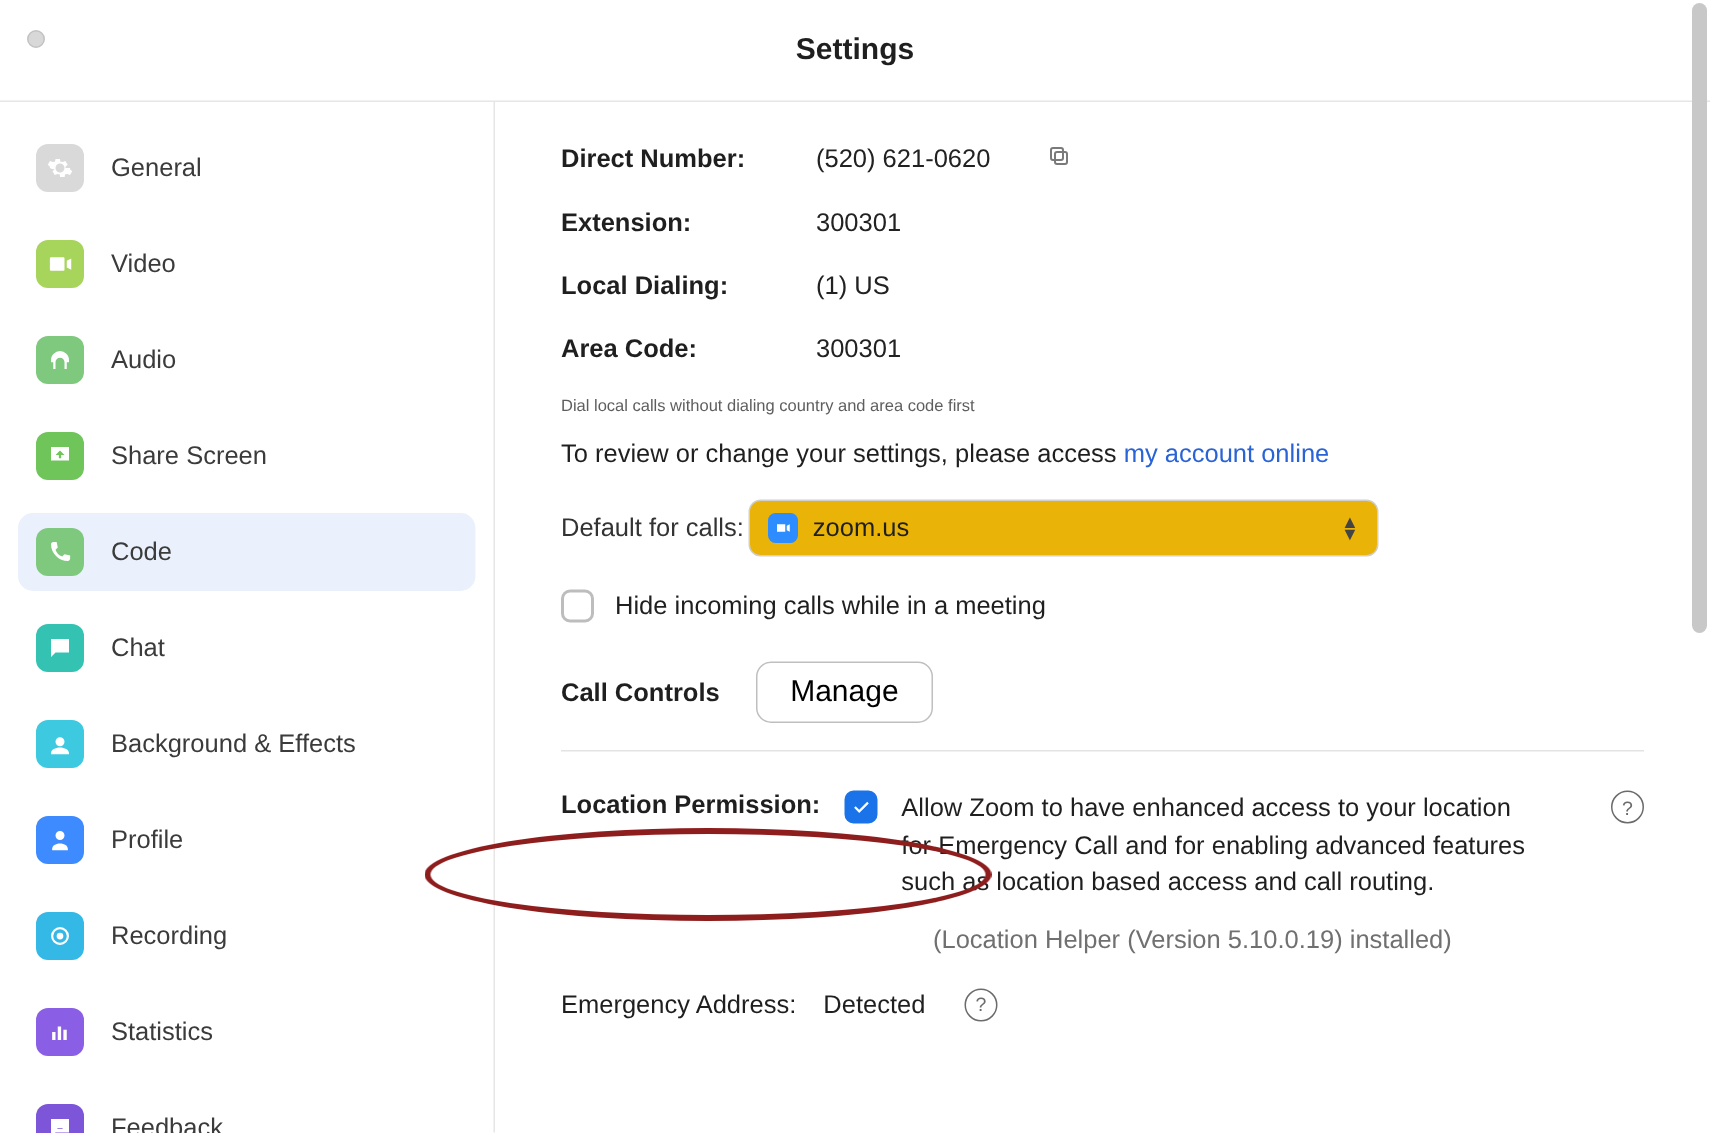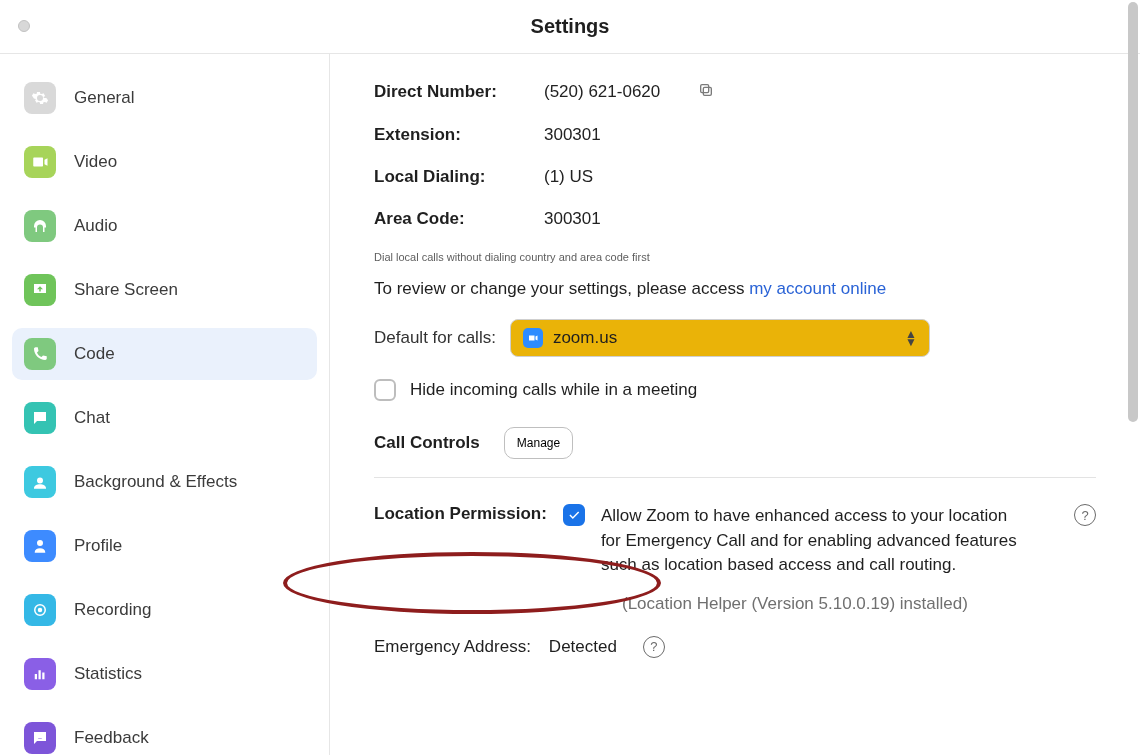--- a/index.html
+++ b/index.html
@@ -7,21 +7,21 @@
   body {
     font-family: -apple-system, BlinkMacSystemFont, "Segoe UI", Helvetica, Arial, sans-serif;
     color:#1f1f1f;
     background:#fff;
     width:1140px;
     height:755px;
     overflow:hidden;
     position:relative;
   }
   .titlebar {
-    height:54px;
+    height:68px;
     display:flex;
     align-items:center;
     justify-content:center;
     border-bottom:1px solid #e6e6e6;
     position:relative;
   }
   .traffic {
     position:absolute;
     left:18px; top:20px;
     display:flex; gap:8px;
@@ -79,21 +79,21 @@
   .scroll-thumb {
     position:absolute; right:2px; top:2px; width:10px; height:420px;
     background:#c8c8c8; border-radius:5px;
   }
   .row { display:flex; align-items:flex-start; margin-bottom:22px; }
   .label { width:170px; font-weight:700; }
   .value { color:#222; }
   .copy-icon { margin-left:38px; color:#7a7a7a; cursor:pointer; }
   .hint { color:#5e5e5e; font-size:11px; margin-bottom:16px; }
   .linkish { color:#2a63d6; cursor:pointer; }
-  .default-row { display:flex; align-items:center; gap:14px; margin:18px 0 22px; }
+  .default-row { display:flex; align-items:center; gap:3px; margin:18px 0 22px; }
   .default-label { color:#333; }
   .select-box {
     flex:1; max-width:420px;
     border:1px solid #cfcfcf; border-radius:8px;
     padding:8px 12px; display:flex; align-items:center; gap:10px;
     position:relative; cursor:pointer; background:#eab308;
   }
   .select-box .appicon {
     width:20px; height:20px; background:#2d8cff; border-radius:5px;
     display:flex; align-items:center; justify-content:center;
@@ -103,22 +103,22 @@
   .check-row { display:flex; align-items:center; gap:14px; margin-bottom:26px; }
   .checkbox {
     width:22px; height:22px; border:2px solid #bdbdbd; border-radius:6px;
     display:flex; align-items:center; justify-content:center; cursor:pointer; background:#fff;
   }
   .checkbox.checked { background:#1a73e8; border-color:#1a73e8; }
   .checkbox.checked svg { width:14px; height:14px; stroke:#fff; fill:none; stroke-width:2.5; }
   .section-row { display:flex; align-items:center; gap:24px; margin-bottom:18px; }
   .section-row .title { font-weight:700; }
   .btn {
-    border:1px solid #bfbfbf; border-radius:10px; padding:8px 12px;
-    background:#fff; font-size:12px; cursor:pointer;
+    border:1px solid #bfbfbf; border-radius:10px; padding:8px 22px;
+    background:#fff; font-size:20px; cursor:pointer;
   }
   hr.sep { border:none; border-top:1px solid #e3e3e3; margin:6px 0 26px; }
   .loc-row { display:flex; align-items:flex-start; gap:16px; margin-bottom:16px; position:relative; }
   .loc-label { font-weight:700; white-space:nowrap; }
   .loc-text { max-width:420px; line-height:1.45; }
   .help-icon {
     width:22px; height:22px; border:1.5px solid #6b6b6b; border-radius:50%;
     display:flex; align-items:center; justify-content:center;
     font-size:13px; color:#6b6b6b; cursor:pointer; flex:0 0 22px;
     margin-left:auto;

